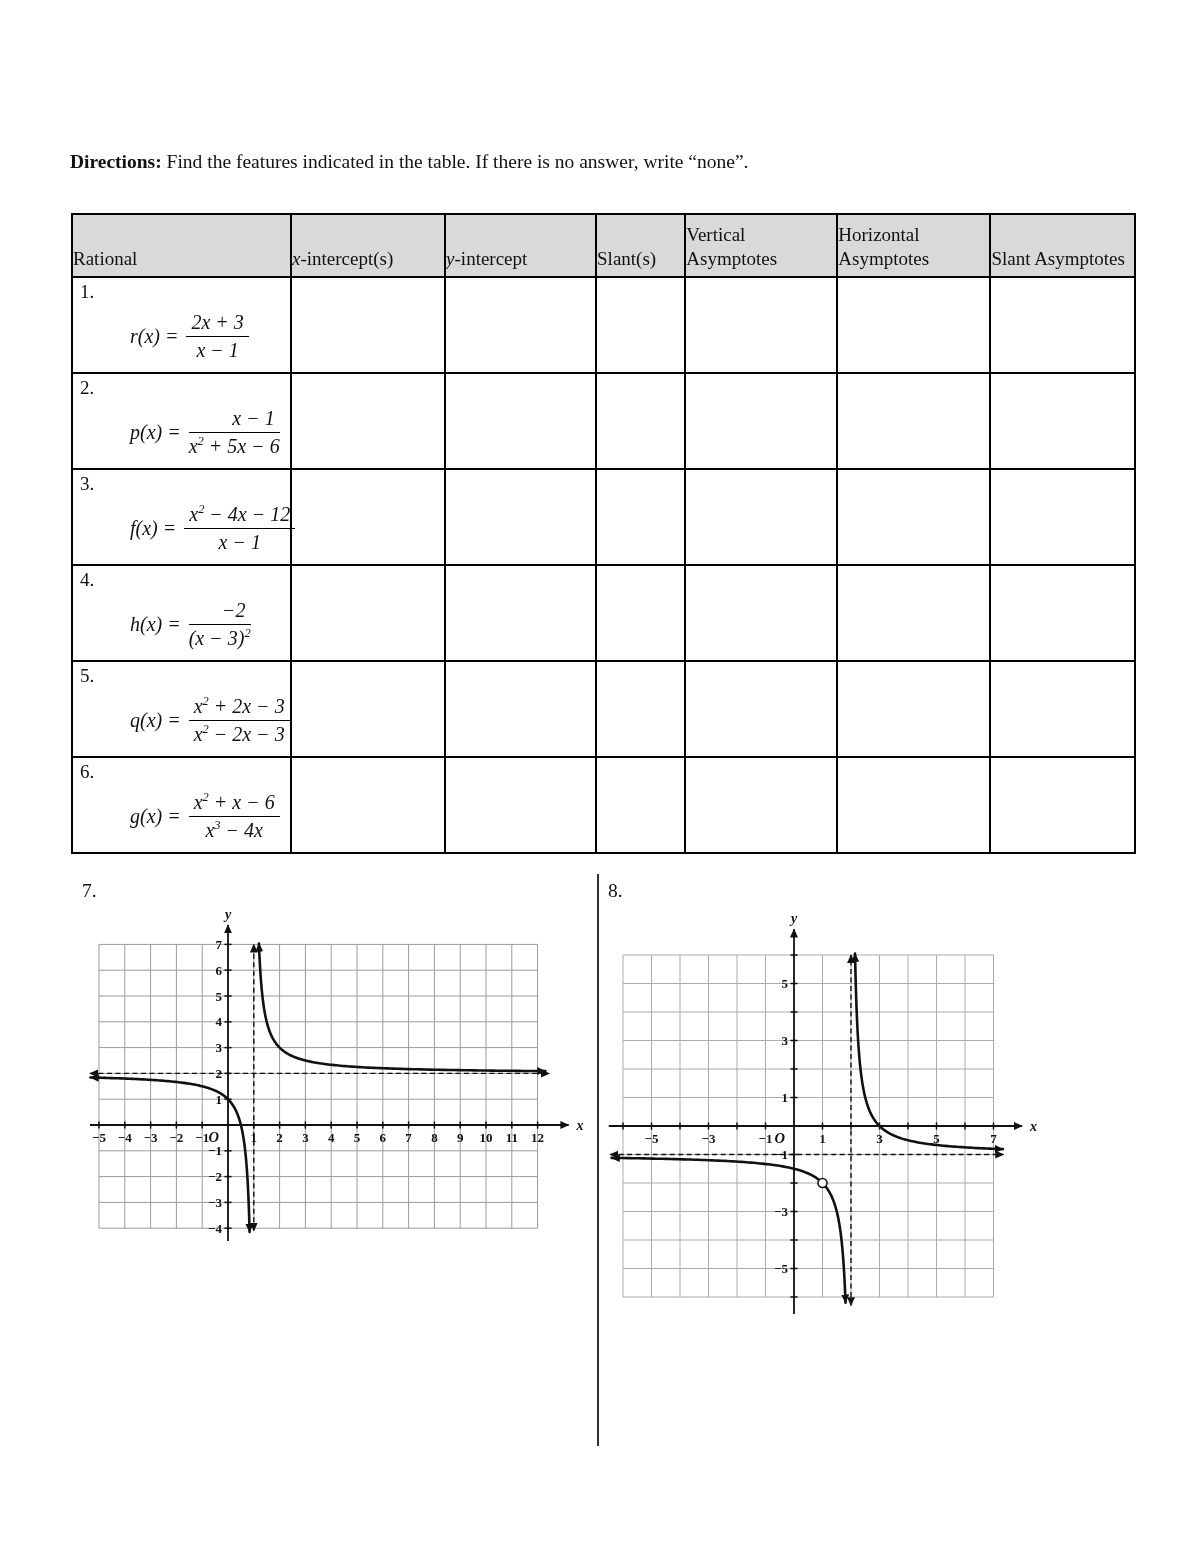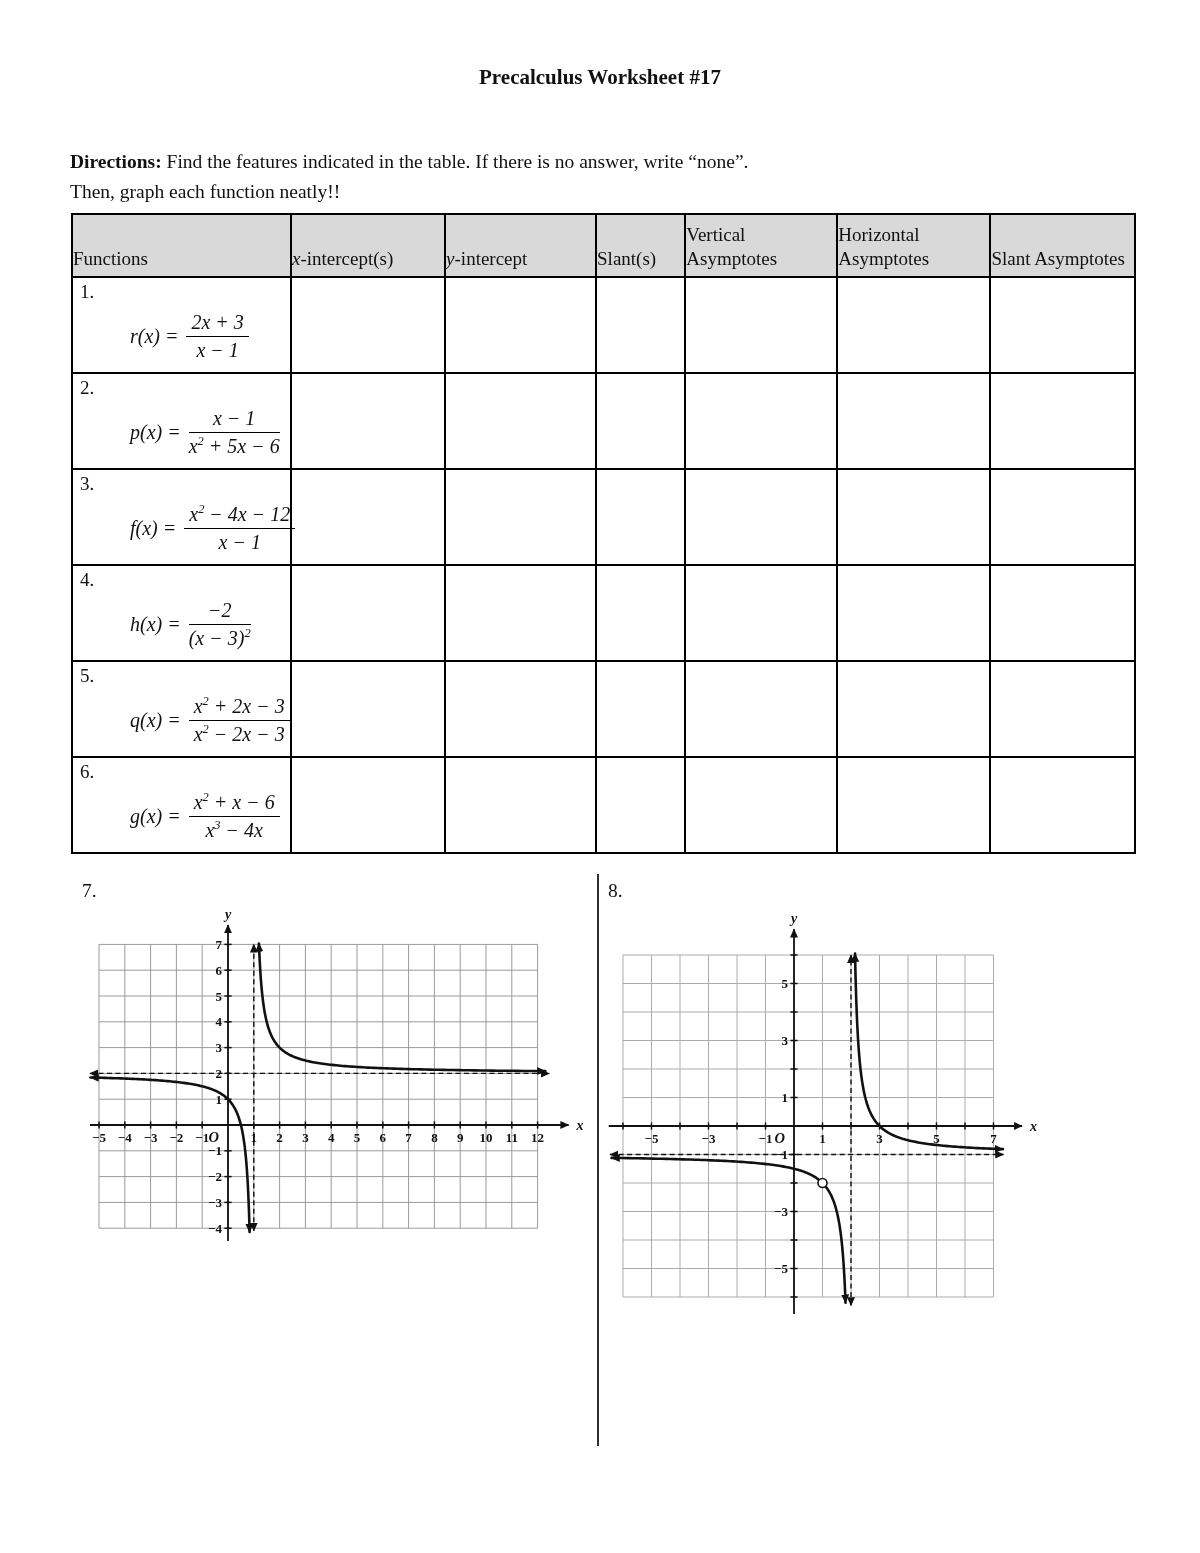--- a/index.html
+++ b/index.html
@@ -19,21 +19,21 @@
   #ftable th,#ftable td{border:2px solid #000;}
   #ftable th{background:#d9d9d9;vertical-align:bottom;text-align:left;font-weight:normal;
              padding:4px 0 5px;height:52px;line-height:24px;}
   #ftable tbody tr{height:96px;}
   td.fcell{padding:3px 7px;vertical-align:top;}
   .fwrap{display:flex;flex-direction:column;height:88px;}
   .fnum{font-size:19px;line-height:22px;}
   .formula{flex:1;display:flex;align-items:center;margin-left:10px;font-size:20px;font-style:italic;}
   .lhs{margin-right:8px;white-space:nowrap;margin-left:40px;}
   .frac{display:inline-flex;flex-direction:column;text-align:center;line-height:25px;}
-  .nume{border-bottom:1.8px solid #000;padding:0 5px 1px;white-space:nowrap;}
+  .nume{border-bottom:1.8px solid #000;padding:0 5px 1px;white-space:nowrap;text-align:right;}
   .deno{padding-top:1px;white-space:nowrap;}
   sup{font-size:0.62em;vertical-align:super;line-height:0;}
 
   .divider{position:absolute;left:597px;top:874px;width:2px;height:572px;background:#2e2e2e;}
   .plabel{position:absolute;font-size:19.5px;}
   #p7{left:82px;top:880px;}
   #p8{left:608px;top:880px;}
 
   svg.graph{position:absolute;overflow:visible;}
   text.tick{font-family:"Liberation Serif","DejaVu Serif",serif;font-size:13px;font-weight:600;fill:#111;}
@@ -41,41 +41,39 @@
                   font-style:italic;fill:#111;}
   text.origin{font-family:"Liberation Serif","DejaVu Serif",serif;font-size:14.5px;font-weight:600;
               font-style:italic;fill:#111;}
 </style>
 </head>
 <body>
 
 <div class="page">
 
   <div class="titleblock">
-    <div>Precalculus Worksheet #17</div>
   </div>
 
   <div class="dir" id="dir1">
     <span class="dlabel">Directions:</span><span> Find the features indicated in the table. If there is no answer, write “none”.</span>
-    <div>Then, graph each function neatly!!</div>
   </div>
 
   <table id="ftable">
     <colgroup>
       <col style="width:20.6%">
         <col style="width:14.5%">
         <col style="width:14.2%">
       <col style="width:8.4%">
         <col style="width:14.3%">
         <col style="width:14.4%">
         <col style="width:13.6%">
     </colgroup>
     <thead>
         <tr>
-          <th>Functions</th>
+          <th>Rational</th>
           <th><i>x</i>-intercept(s)</th>
           <th><i>y</i>-intercept</th>
           <th>Slant(s)</th>
           <th>Vertical Asymptotes</th>
           <th>Horizontal Asymptotes</th>
           <th>Slant Asymptotes</th>
         </tr>
       </thead>
     <tbody>
         <tr>

